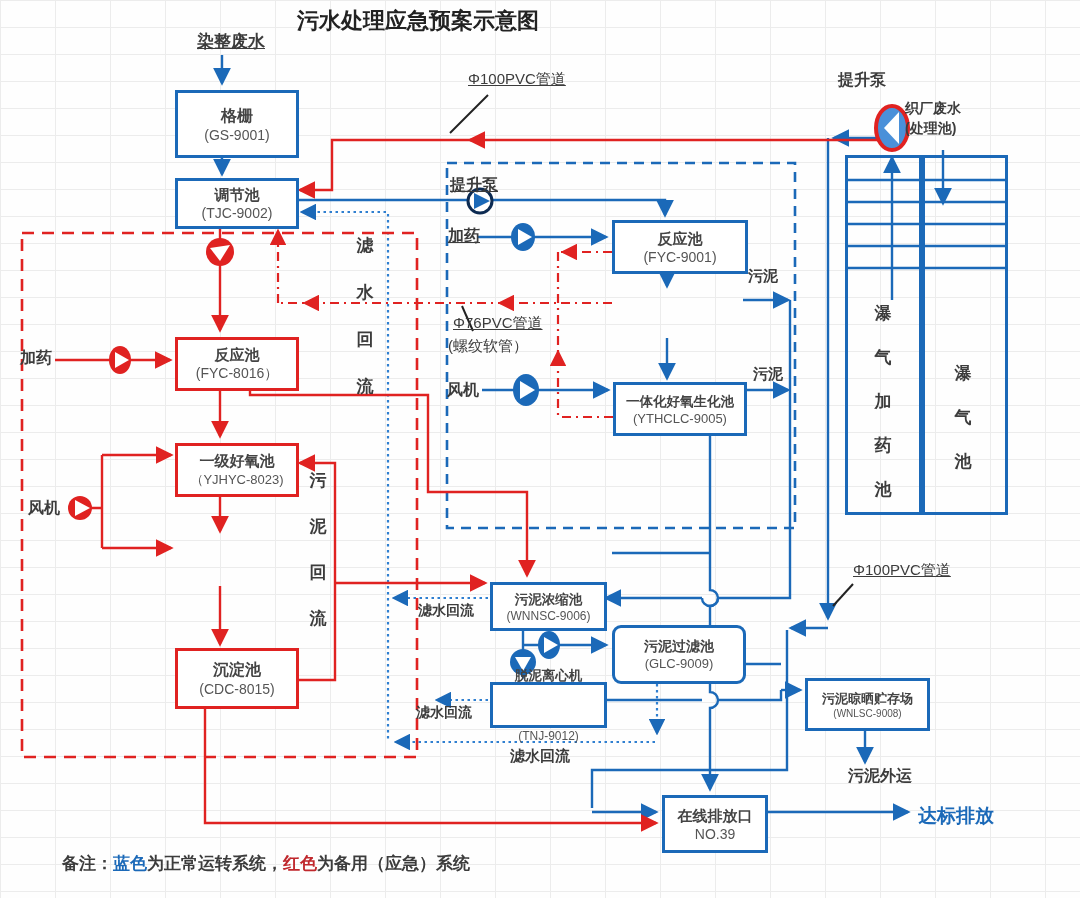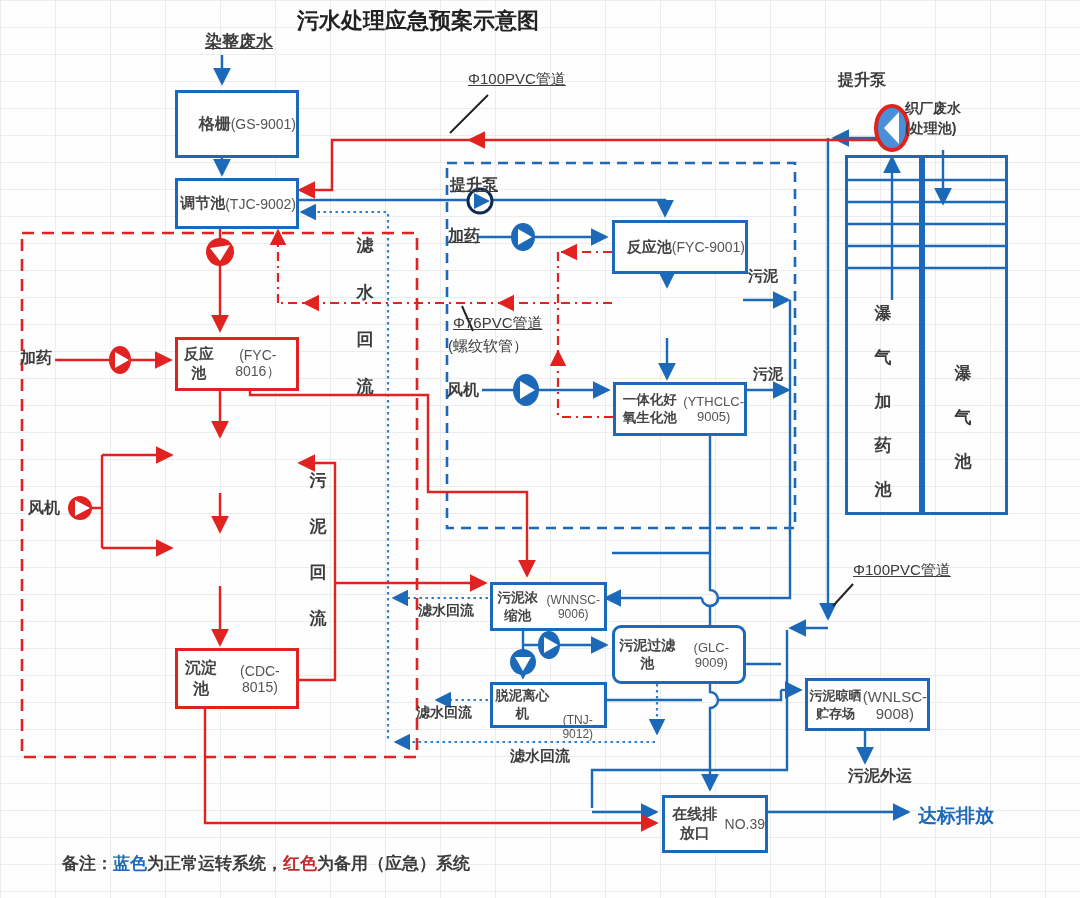--- a/index.html
+++ b/index.html
@@ -2,22 +2,22 @@
 <html><head>
 <meta charset="utf-8">
 <style>
   html,body{margin:0;padding:0;}
   body{font-family:"Liberation Sans","DejaVu Sans",sans-serif;background:#fff;}
   #canvas{position:relative;width:1080px;height:898px;background:#fefefe;overflow:hidden;
     background-image:linear-gradient(to right,#ececec 1px,transparent 1px),
                      linear-gradient(to bottom,#ececec 1px,transparent 1px);
     background-size:55px 27px;}
   svg.lines{position:absolute;left:0;top:0;z-index:1;}
-  .box{position:absolute;z-index:2;background:#fff;display:flex;flex-direction:row;
-       align-items:center;justify-content:flex-end;text-align:center;color:#3a3a3a;}
+  .box{position:absolute;z-index:2;background:#fff;display:flex;flex-direction:column;
+       align-items:center;justify-content:center;text-align:center;color:#3a3a3a;}
   .box.blue{border:3px solid #1b69b8;}
   .box.red{border:3px solid #e02221;}
   .bn{font-size:16px;font-weight:bold;color:#444;}
   .bc{font-size:14px;color:#555;}
   .lbl{position:absolute;z-index:3;color:#3c3c3c;white-space:nowrap;}
   .u{text-decoration:underline;}
   .b{font-weight:bold;}
   .vlabel{position:absolute;z-index:3;width:26px;text-align:center;word-break:break-all;
           color:#3c3c3c;}
   .tank{position:absolute;z-index:2;border:3px solid #1b69b8;background:transparent;}
@@ -164,21 +164,21 @@
       <path d="M515,657 L531,657 L523,671 z" fill="#fff"></path>
     </g>
     <g>
       <ellipse cx="549" cy="645" rx="11" ry="14" fill="#1b69b8"></ellipse>
       <path d="M544,637 L558,645 L544,653 z" fill="#fff"></path>
     </g>
   </svg>
 
   <div class="title" style="left:297px;top:6px;">污水处理应急预案示意图</div>
 
-  <div class="lbl u b" style="left:197px;top:30px;font-size:17px;margin-left:8px;">染整废水</div>
+  <div class="lbl u b" style="left:197px;top:30px;font-size:17px;">染整废水</div>
   <div class="lbl u" style="left:468px;top:70px;font-size:15px;">Φ100PVC管道</div>
   <div class="lbl u b" style="left:450px;top:175px;font-size:16px;">提升泵</div>
   <div class="lbl u b" style="left:448px;top:226px;font-size:16px;">加药</div>
   <div class="lbl u" style="left:453px;top:314px;font-size:15px;">Φ76PVC管道</div>
   <div class="lbl" style="left:448px;top:337px;font-size:15px;">(螺纹软管）</div>
   <div class="lbl b" style="left:447px;top:380px;font-size:16px;">风机</div>
   <div class="lbl b" style="left:20px;top:348px;font-size:16px;">加药</div>
   <div class="lbl b" style="left:28px;top:498px;font-size:16px;">风机</div>
   <div class="lbl b" style="left:838px;top:70px;font-size:16px;">提升泵</div>
   <div class="lbl b" style="left:905px;top:100px;font-size:14px;">织厂废水</div>
@@ -200,20 +200,24 @@
     <div class="bc">(GS-9001)</div>
   </div>
   <div class="box blue" style="left:175px;top:178px;width:118px;height:45px;">
     <div class="bn" style="font-size:15px;">调节池</div>
     <div class="bc">(TJC-9002)</div>
   </div>
   <div class="box red" style="left:175px;top:337px;width:118px;height:48px;">
     <div class="bn" style="font-size:15px;">反应池</div>
     <div class="bc">(FYC-8016）</div>
   </div>
+  <div class="box red" style="left:175px;top:443px;width:118px;height:48px;">
+    <div class="bn" style="font-size:15px;">一级好氧池</div>
+    <div class="bc" style="font-size:13px;">（YJHYC-8023)</div>
+  </div>
   <div class="box red" style="left:175px;top:648px;width:118px;height:55px;">
     <div class="bn">沉淀池</div>
     <div class="bc">(CDC-8015)</div>
   </div>
 
   <div class="box blue" style="left:612px;top:220px;width:130px;height:48px;">
     <div class="bn" style="font-size:15px;">反应池</div>
     <div class="bc">(FYC-9001)</div>
   </div>
   <div class="box blue" style="left:613px;top:382px;width:128px;height:48px;">
@@ -228,21 +232,21 @@
   <div class="box blue" style="left:612px;top:625px;width:128px;height:53px;border-radius:9px;">
     <div class="bn" style="font-size:14px;">污泥过滤池</div>
     <div class="bc" style="font-size:13px;">(GLC-9009)</div>
   </div>
   <div class="box blue" style="left:490px;top:682px;width:111px;height:40px;">
     <div class="bn" style="font-size:13.5px;">脱泥离心机</div>
     <div class="bc" style="font-size:12px;margin-top:44px;">(TNJ-9012)</div>
   </div>
   <div class="box blue" style="left:805px;top:678px;width:119px;height:47px;">
     <div class="bn" style="font-size:13px;">污泥晾晒贮存场</div>
-    <div class="bc" style="font-size:15px;">(WNLSC-9008)</div>
+    <div class="bc" style="font-size:10px;">(WNLSC-9008)</div>
   </div>
   <div class="box blue" style="left:662px;top:795px;width:100px;height:52px;">
     <div class="bn" style="font-size:15px;">在线排放口</div>
     <div class="bc">NO.39</div>
   </div>
 
   <div class="tank" style="left:845px;top:155px;width:71px;height:354px;"></div>
   <div class="tank" style="left:922px;top:155px;width:80px;height:354px;"></div>
   <div class="vlabel b" style="left:870px;top:292px;font-size:17px;line-height:44px;z-index:3;">瀑气加药池</div>
   <div class="vlabel b" style="left:950px;top:352px;font-size:17px;line-height:44px;z-index:3;">瀑气池</div>

